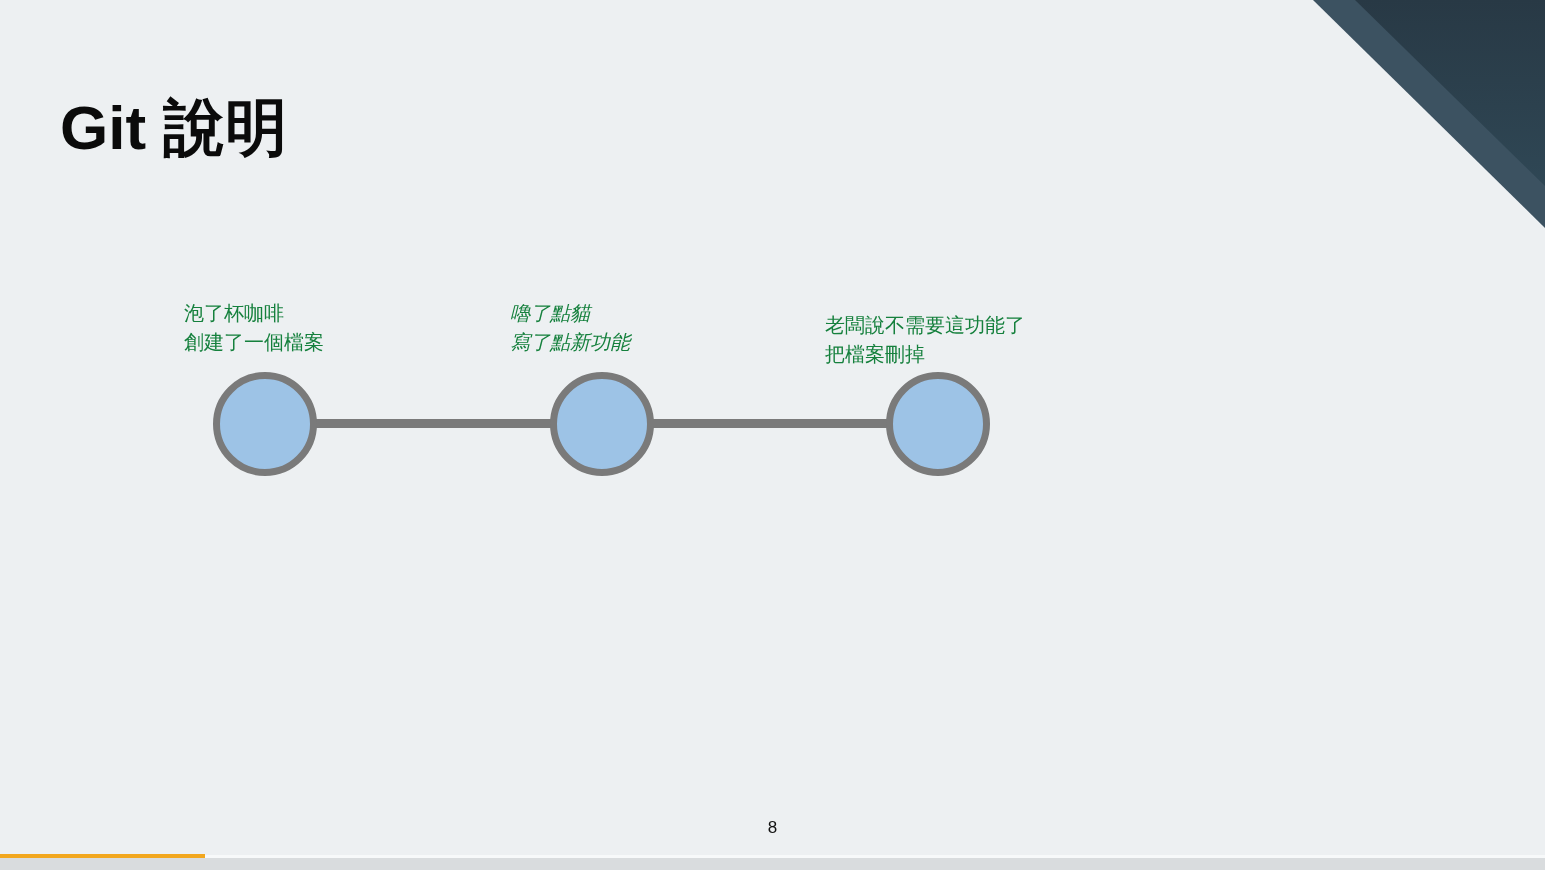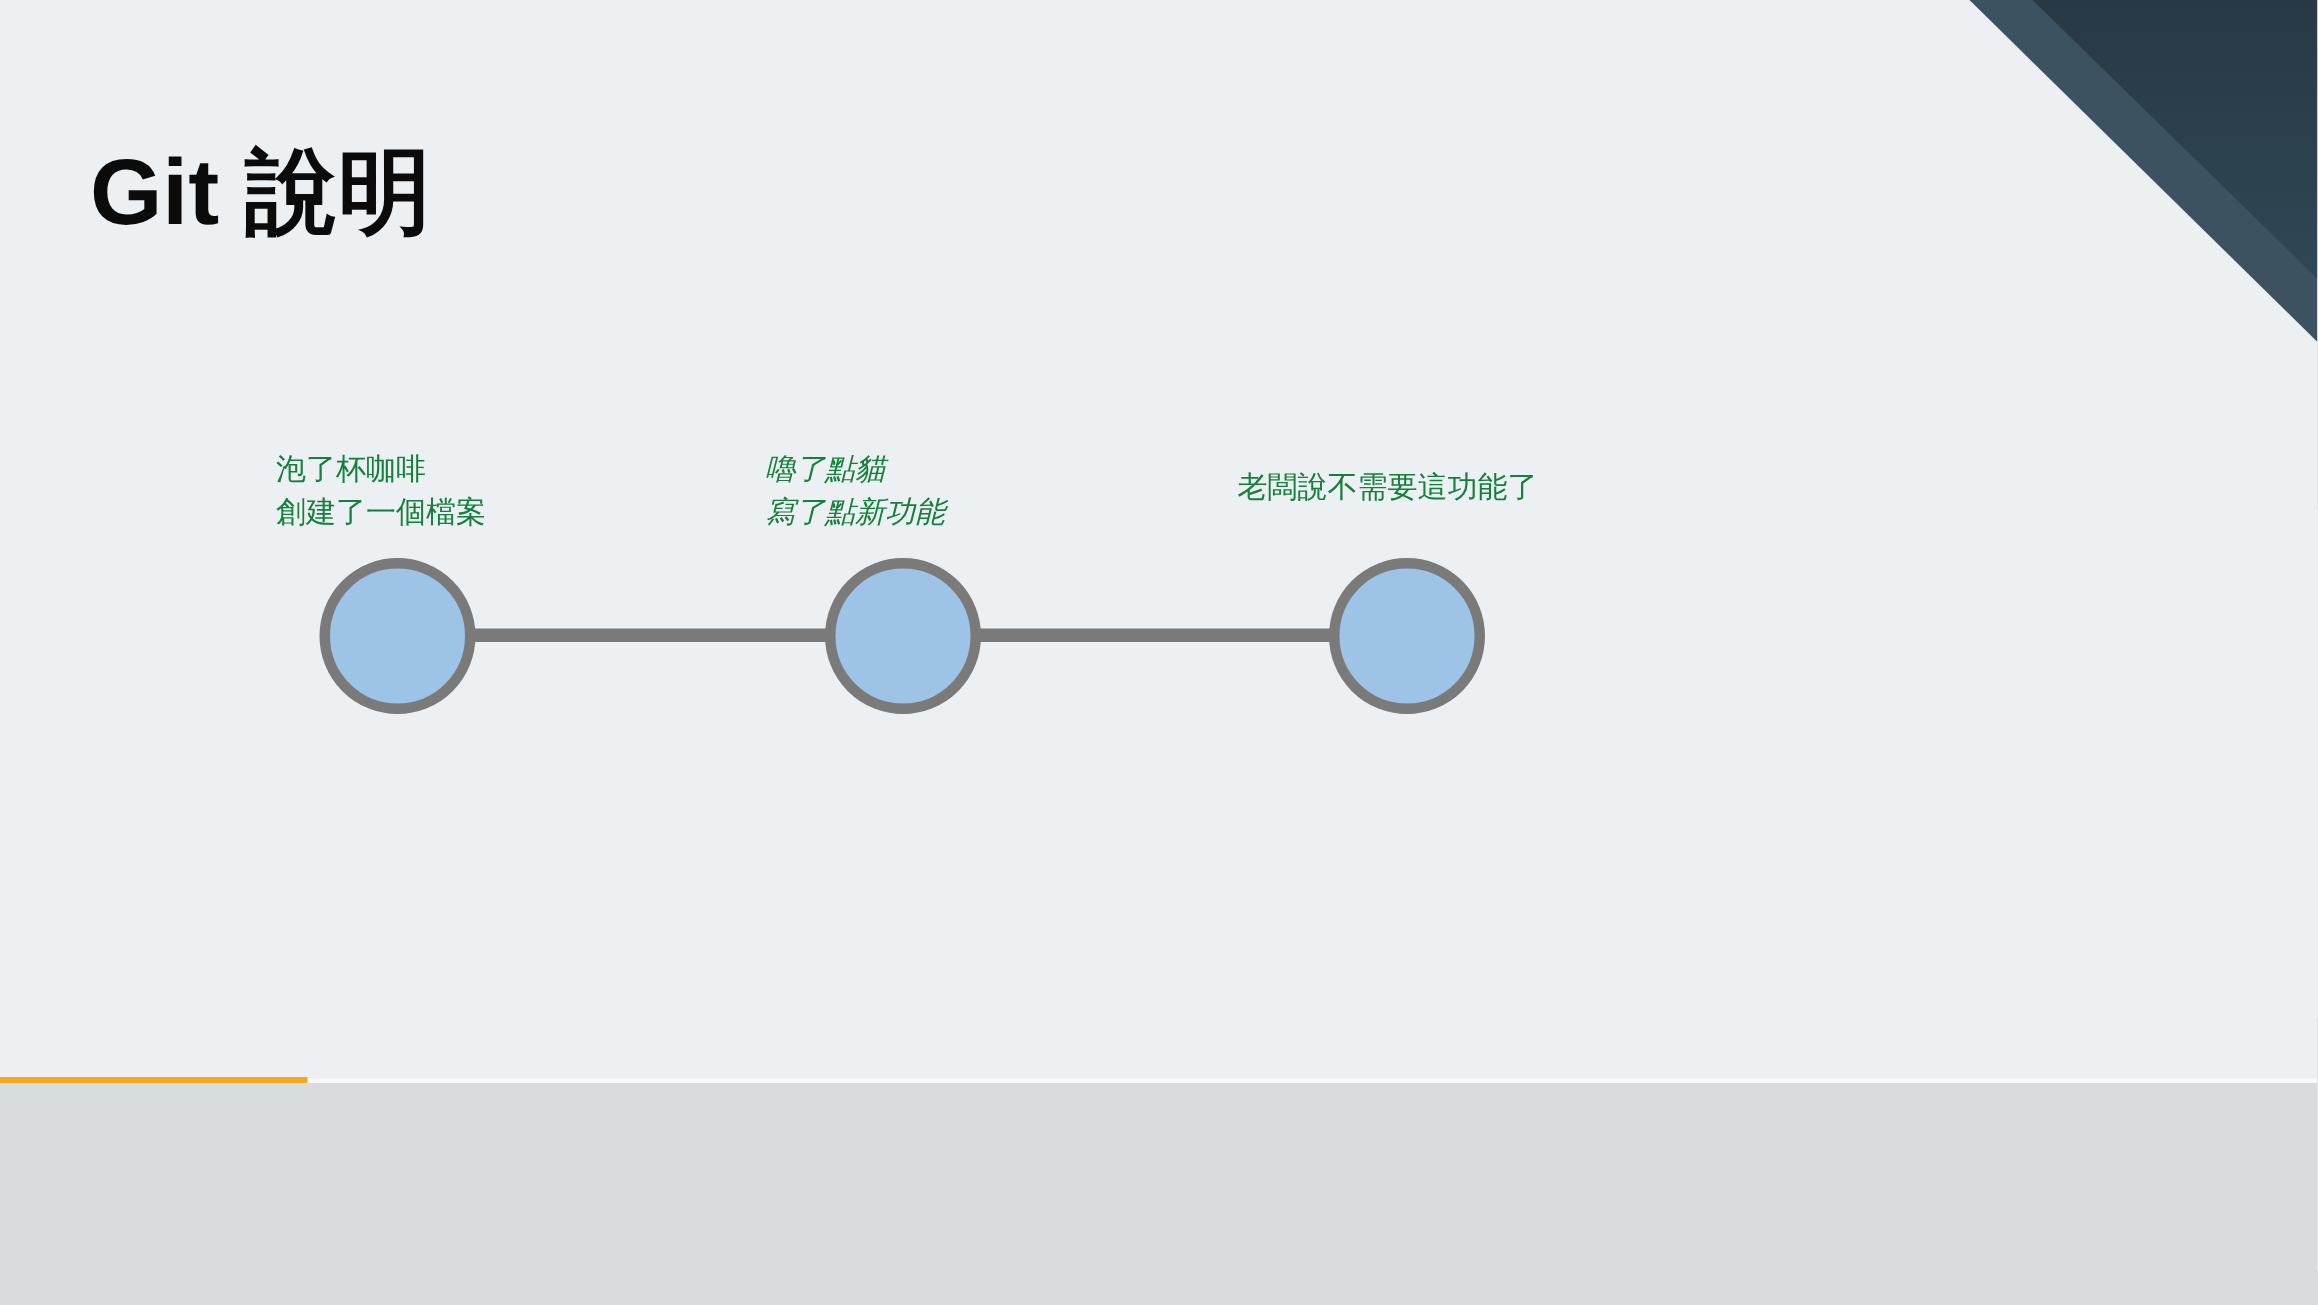--- a/index.html
+++ b/index.html
@@ -3,21 +3,21 @@
 <meta charset="utf-8">
 <style>
   html, body {
     margin: 0;
     padding: 0;
     background: #d9dcde;
   }
   .slide {
     position: relative;
     width: 1545px;
-    height: 722px;
+    height: 858px;
     overflow: hidden;
     background: var(--background, #EDF0F2);
     font-family: "Liberation Sans", "DejaVu Sans", sans-serif;
   }
   .corner-svg {
     position: absolute;
     top: 0;
     right: 0;
     pointer-events: none;
   }
@@ -120,19 +120,20 @@
     <div>創建了一個檔案</div>
   </div>
 
   <div class="timeline-label label-2">
     <div>嚕了點貓</div>
     <div>寫了點新功能</div>
   </div>
 
   <div class="timeline-label label-3">
     <div>老闆說不需要這功能了</div>
+    <div>把檔案刪掉</div>
   </div>
 
   <div class="page-number">8</div>
   <div class="bottom-strip"></div>
   <div class="accent-bar"></div>
 
 </div>
 
 </body></html>

